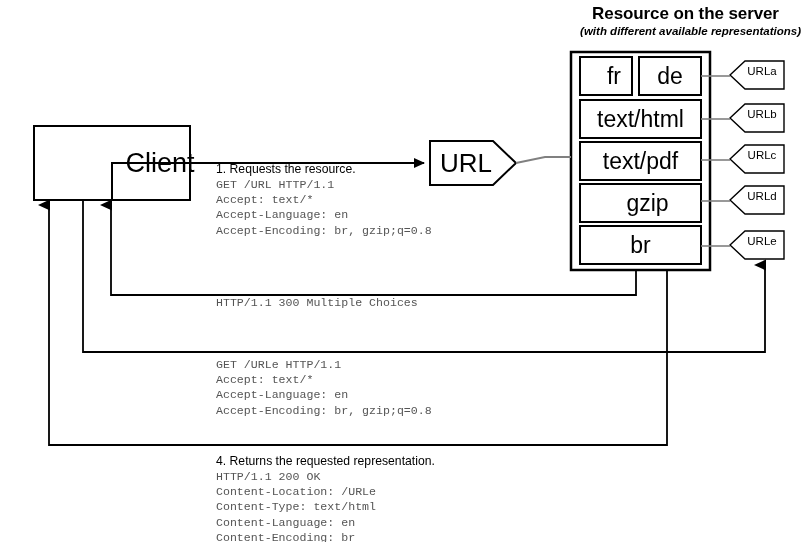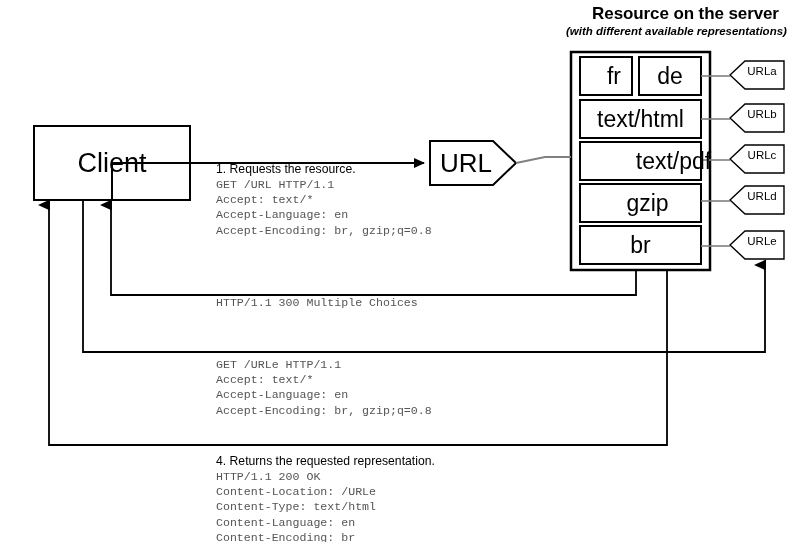--- a/index.html
+++ b/index.html
@@ -31,21 +31,21 @@
     font-size: 17px;
     font-weight: bold;
     letter-spacing: -0.1px;
     white-space: nowrap;
   }
   .hdr-sub {
     position: absolute;
     left: 566px;
     top: 25px;
     width: 235px;
-    text-align: left;
+    text-align: right;
     font-size: 11.5px;
     font-style: italic;
     font-weight: bold;
     white-space: nowrap;
   }
   .box-label {
     position: absolute;
     display: flex;
     align-items: center;
     justify-content: center;
@@ -57,20 +57,21 @@
     position: absolute;
     left: 34px;
     top: 126px;
     width: 156px;
     height: 74px;
     display: flex;
     align-items: center;
     justify-content: center;
     font-size: 27px;
     white-space: nowrap;
+    padding-left: 48px;
   }
   .url-label {
     position: absolute;
     left: 430px;
     top: 141px;
     width: 72px;
     height: 44px;
     display: flex;
     align-items: center;
     justify-content: center;
@@ -156,21 +157,21 @@
 
 <div class="hdr-title">Resource on the server</div>
 <div class="hdr-sub">(with different available representations)</div>
 
 <div class="client-label">Client</div>
 <div class="url-label">URL</div>
 
 <div class="box-label" style="left:580px; top:57px; width:52px; height:38px;padding-left:8px;">fr</div>
 <div class="box-label" style="left:639px; top:57px; width:62px; height:38px;">de</div>
 <div class="box-label" style="left:580px; top:100px; width:121px; height:38px;">text/html</div>
-<div class="box-label" style="left:580px; top:142px; width:121px; height:38px;padding-left:33px;">text/pdf</div>
+<div class="box-label" style="left:580px; top:142px; width:121px; height:38px;">text/pdf</div>
 <div class="box-label" style="left:587px; top:184px; width:121px; height:38px;border-radius:11px;">gzip</div>
 <div class="box-label" style="left:580px; top:226px; width:121px; height:38px;">br</div>
 
 <div class="urltag-label" style="left:733px; top:61px;">URLa</div>
 <div class="urltag-label" style="left:733px; top:104px;">URLb</div>
 <div class="urltag-label" style="left:733px; top:145px;">URLc</div>
 <div class="urltag-label" style="left:733px; top:186px;">URLd</div>
 <div class="urltag-label" style="left:733px; top:231px;">URLe</div>
 
 <div class="step" style="top:162px;">

